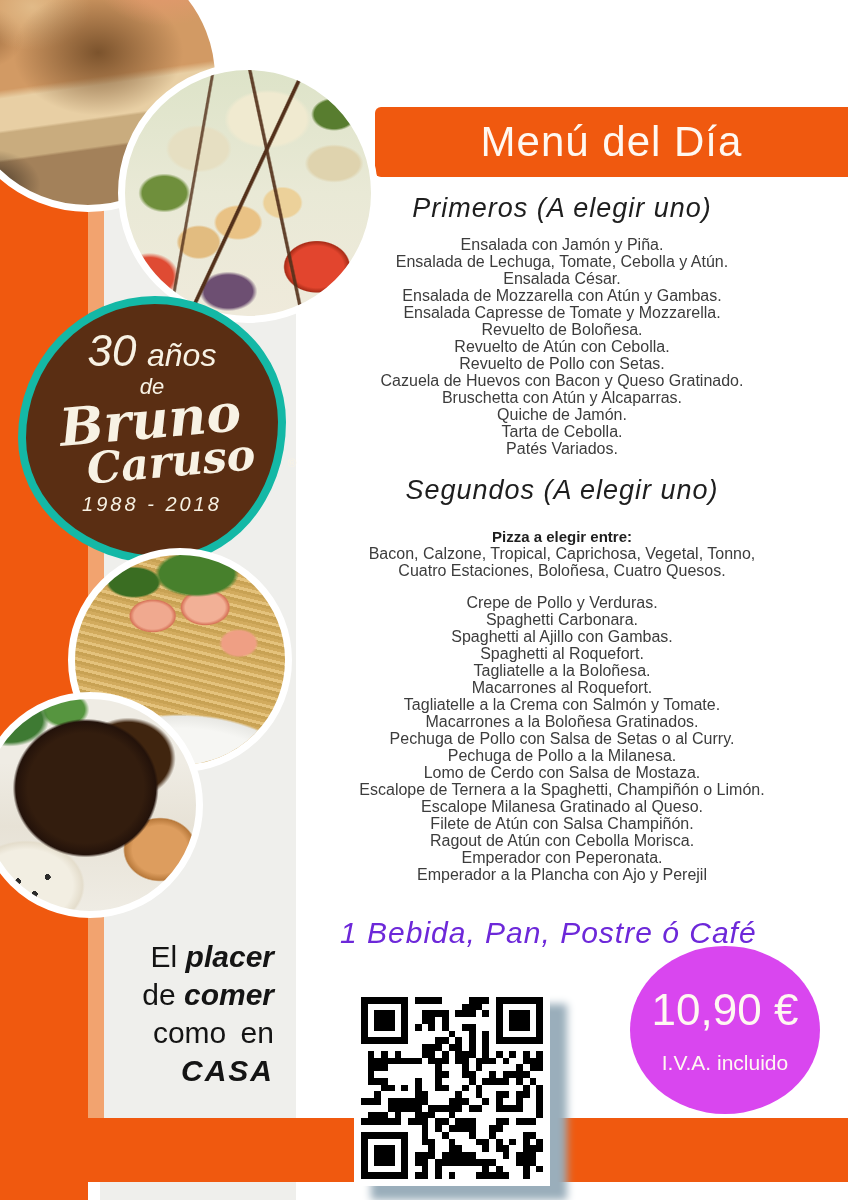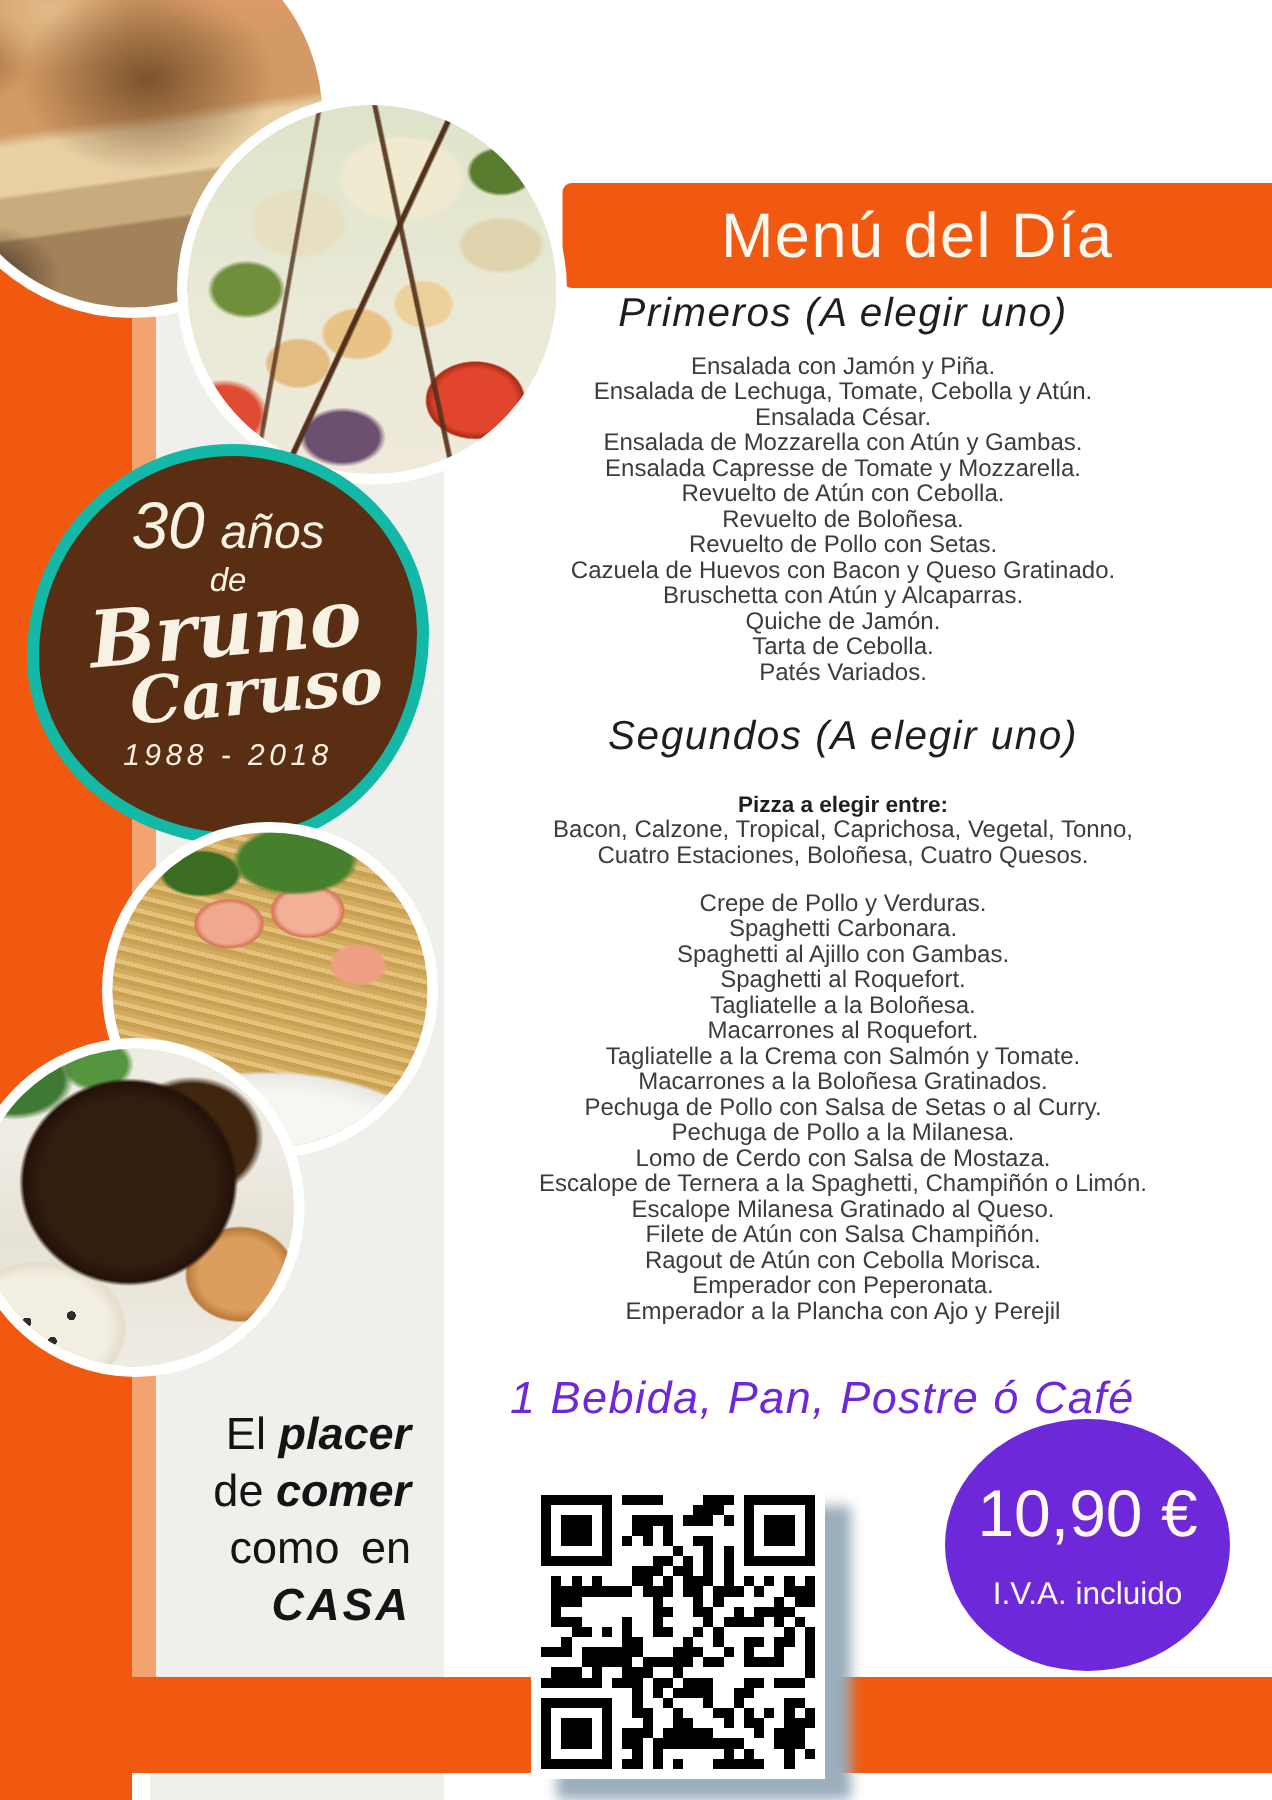--- a/index.html
+++ b/index.html
@@ -7,21 +7,21 @@
         font-family:"Liberation Sans",sans-serif;}
 
   
   .gray-panel{position:absolute;left:100px;top:132px;width:196px;height:1068px;background:#EFEFEC;}
   .orange-stripe{position:absolute;left:0;top:0;width:88px;height:1200px;background:#F0590F;}
   .salmon-stripe{position:absolute;left:88px;top:132px;width:16px;height:986px;background:#F2A36F;}
   .bottom-bar{position:absolute;left:0;top:1118px;width:848px;height:64px;background:#F0590F;}
 
   
   .banner{position:absolute;left:375px;top:107px;width:473px;height:70px;background:#F0590F;
-          border-radius:6px 0 0 6px;display:flex;align-items:center;justify-content:center;margin-top:15px;}
+          border-radius:6px 0 0 6px;display:flex;align-items:center;justify-content:center;}
   .banner h1{margin:0;color:#FFF8F1;font-size:42px;font-weight:400;letter-spacing:1px;}
 
   
   .photo{position:absolute;border-radius:50%;border:7px solid #fff;overflow:hidden;}
   .photo:after{content:"";position:absolute;inset:0;}
 
   .pizza-photo{left:-46px;top:-56px;width:254px;height:254px;
     background:
       radial-gradient(70px 50px at 12% 92%, rgba(52,40,28,.85), transparent 70%),
       radial-gradient(95px 62px at 80% 12%, rgba(233,152,112,.9), transparent 72%),
@@ -109,21 +109,21 @@
 
   .included-line{position:absolute;left:340px;top:916px;font-size:30px;font-style:italic;
       letter-spacing:1px;color:#6d28d9;white-space:nowrap;}
 
   
   .qr-code{position:absolute;left:354px;top:990px;width:196px;height:196px;background:#fff;
       box-shadow:17px 14px 8px #9AAEBB;}
   .qr-code svg{display:block;width:100%;height:100%;background:#fff;}
 
   
-  .price-badge{position:absolute;left:630px;top:946px;width:190px;height:168px;background:#6d28d9;
+  .price-badge{position:absolute;left:630px;top:946px;width:190px;height:168px;background:#d946ef;
       border-radius:50%;display:flex;flex-direction:column;align-items:center;justify-content:center;
       color:#FFF8F1;text-align:center;}
   .price-value{font-size:44px;line-height:1;}
   .price-note{font-size:21px;line-height:1;margin-top:20px;}
 
   
   .tagline{position:absolute;left:100px;top:938px;width:174px;text-align:right;color:#141414;
       font-size:30px;line-height:38px;}
   .tag-em{font-weight:bold;font-style:italic;}
   .tag-caps{font-weight:bold;font-style:italic;letter-spacing:2px;}
@@ -163,22 +163,22 @@
   <div class="photo dessert-photo"></div>
 
   <div class="menu-col">
     <div class="script-head" id="primeros-heading">Primeros (A elegir uno)</div>
     <div class="menu-list" id="primeros-list">
         <div>Ensalada con Jamón y Piña.</div>
         <div>Ensalada de Lechuga, Tomate, Cebolla y Atún.</div>
         <div>Ensalada César.</div>
         <div>Ensalada de Mozzarella con Atún y Gambas.</div>
         <div>Ensalada Capresse de Tomate y Mozzarella.</div>
+        <div>Revuelto de Boloñesa.</div>
         <div>Revuelto de Atún con Cebolla.</div>
-        <div>Revuelto de Boloñesa.</div>
         <div>Revuelto de Pollo con Setas.</div>
         <div>Cazuela de Huevos con Bacon y Queso Gratinado.</div>
         <div>Bruschetta con Atún y Alcaparras.</div>
         <div>Quiche de Jamón.</div>
         <div>Tarta de Cebolla.</div>
         <div>Patés Variados.</div>
       </div>
 
     <div class="script-head" id="segundos-heading">Segundos (A elegir uno)</div>
     <div id="pizza-label">Pizza a elegir entre:</div>

